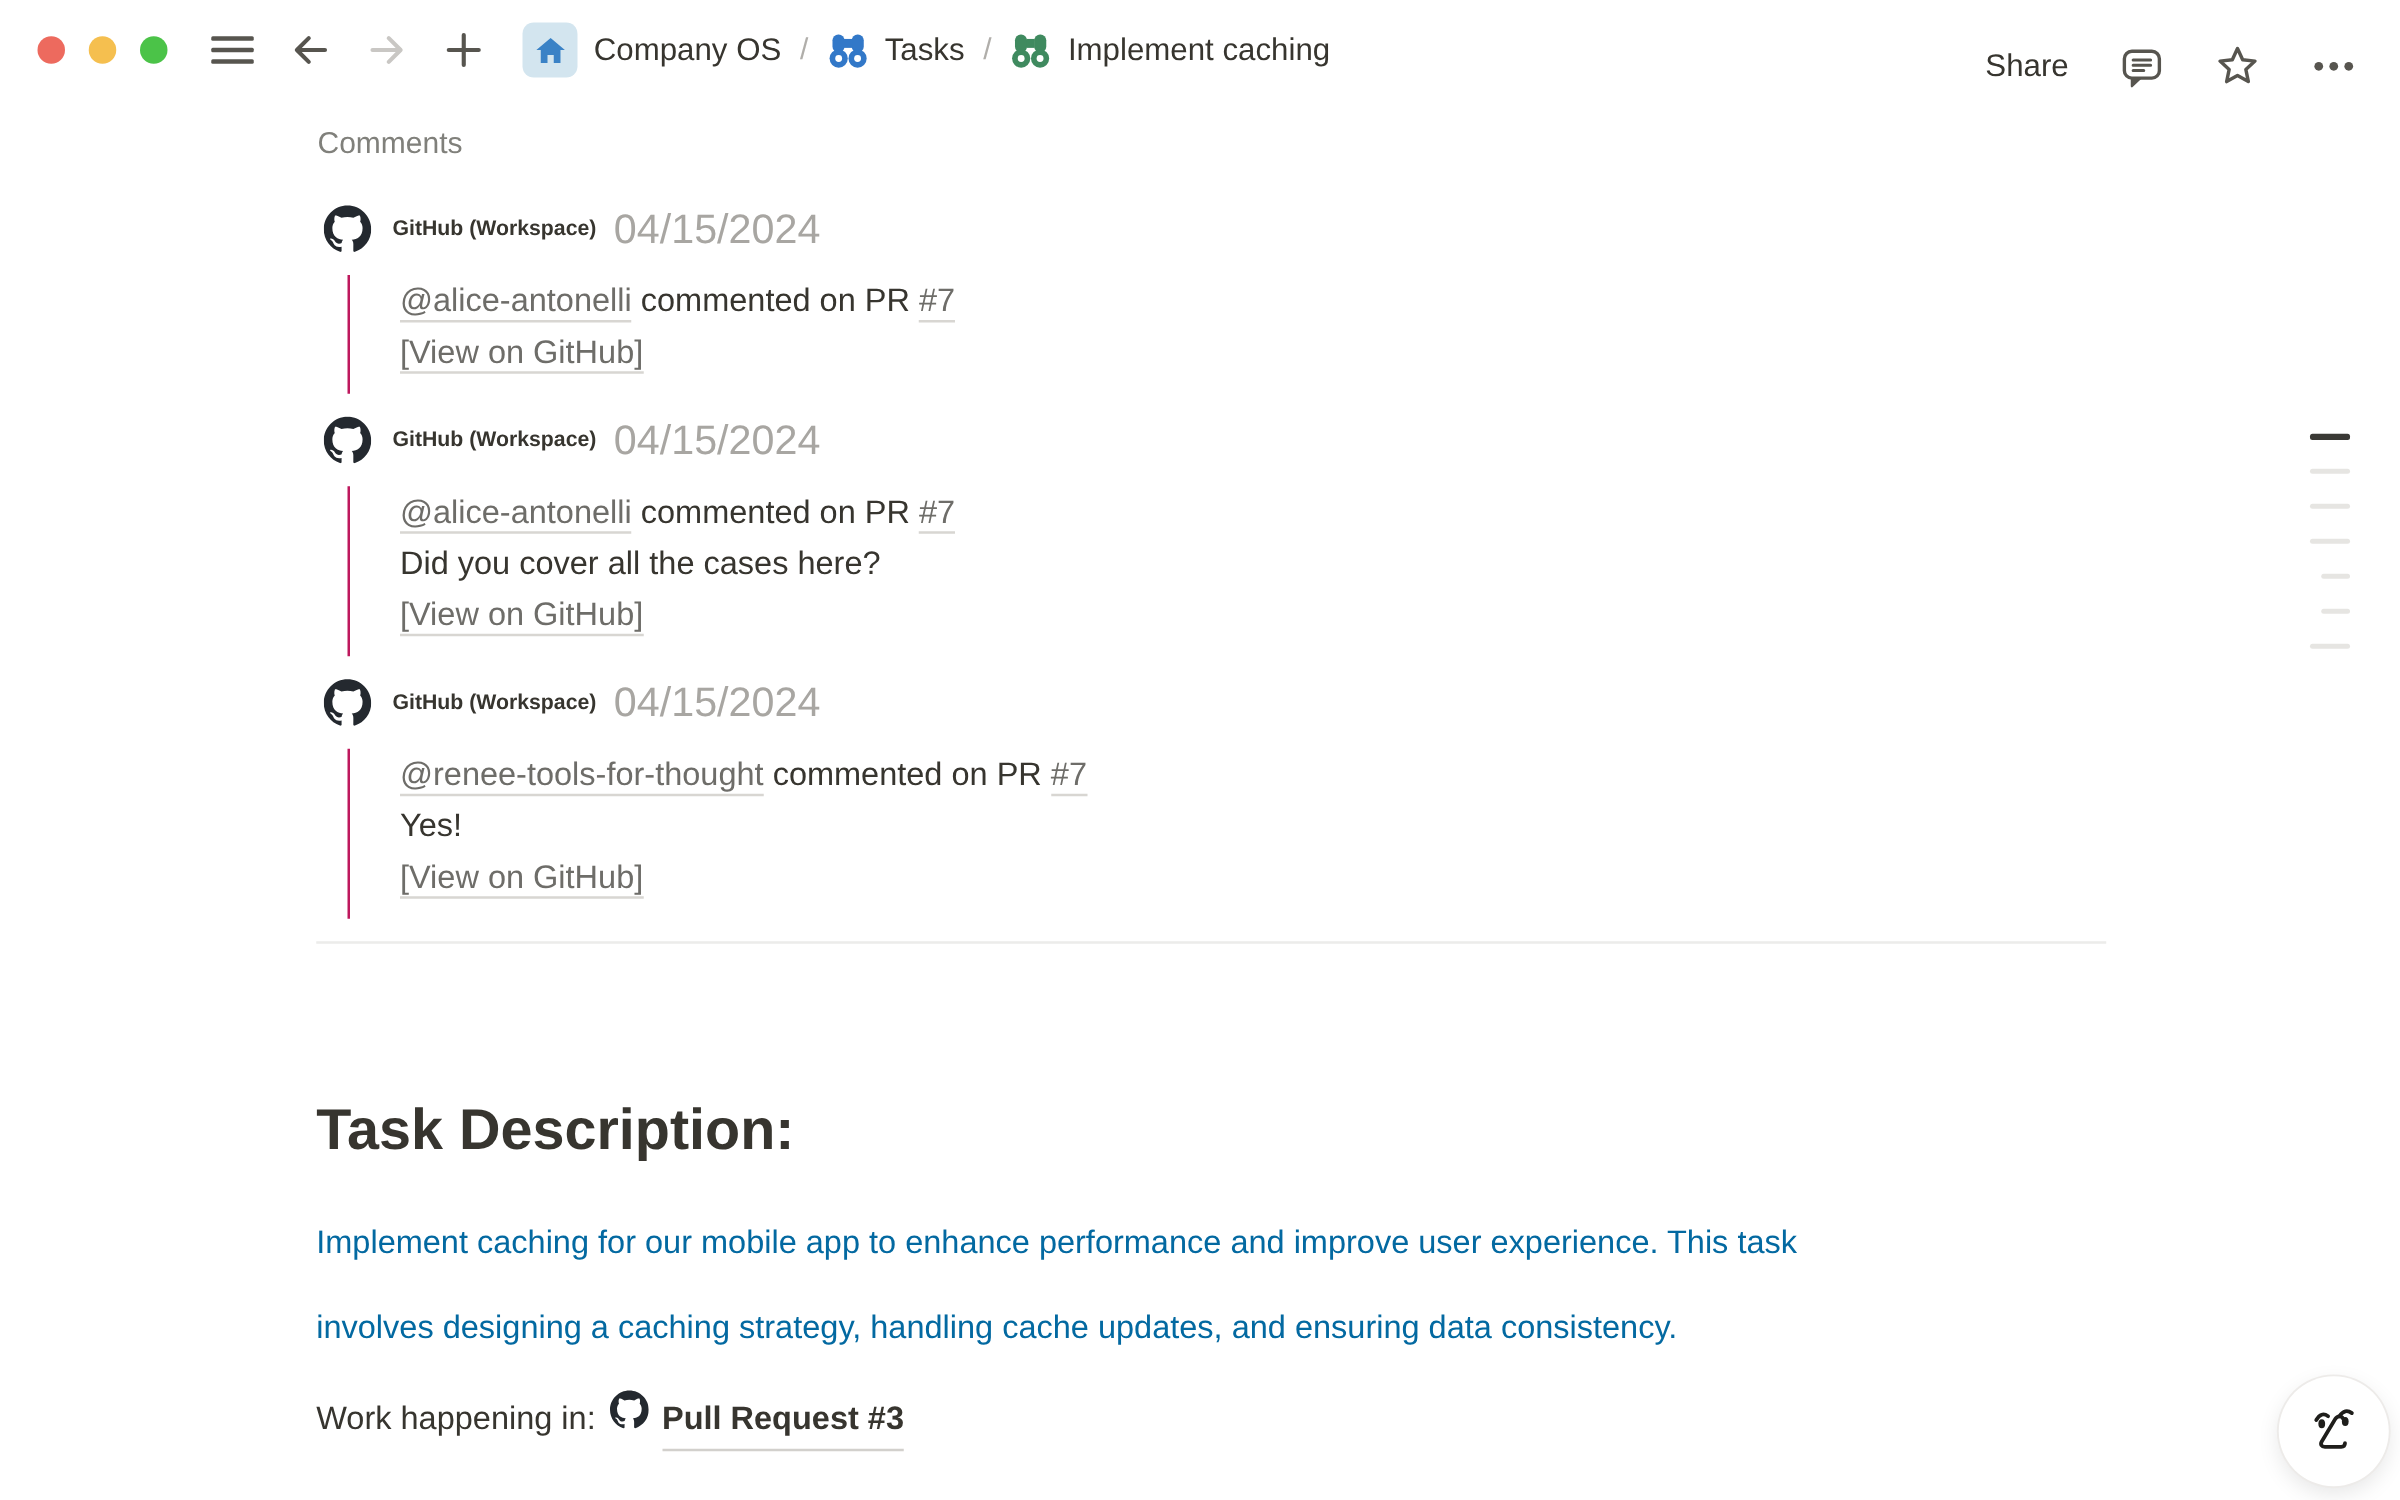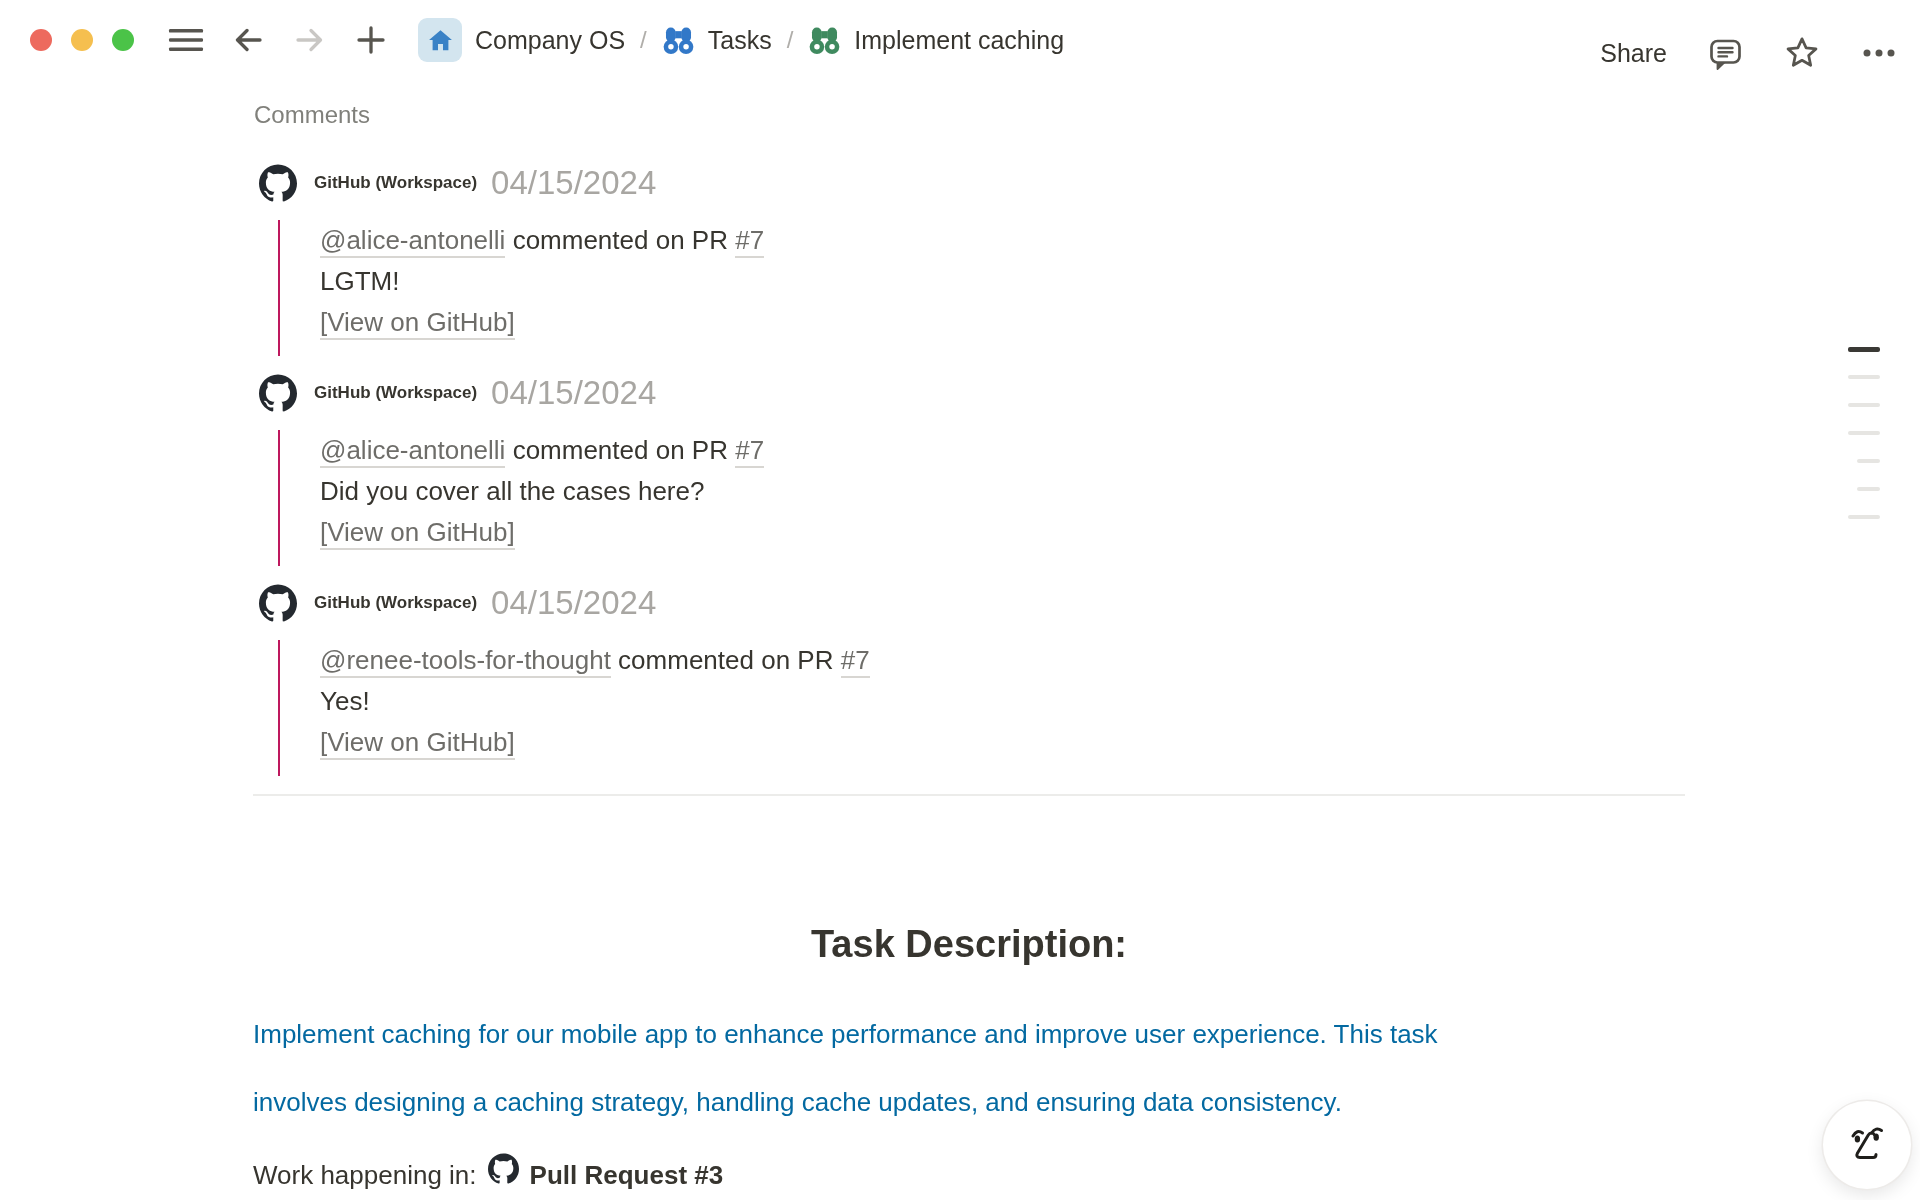--- a/index.html
+++ b/index.html
@@ -4,21 +4,21 @@
 <style>
   html,body{margin:0;padding:0;}
   body{
     width:1920px;height:1200px;position:relative;overflow:hidden;
     background:#ffffff;color:#37352f;
     font-family:"Liberation Sans", sans-serif;
     -webkit-font-smoothing:antialiased;
   }
   
   .topbar{
-    position:absolute;top:0;left:0;right:4px;height:80px;
+    position:absolute;top:0;left:0;right:16px;height:80px;
     display:flex;align-items:center;justify-content:space-between;
     padding:0 18px 0 30px;box-sizing:border-box;background:#fff;z-index:5;
   }
   .tb-left{display:flex;align-items:center;gap:26px;}
   .lights{display:flex;align-items:center;gap:19px;margin-right:8px;}
   .dot{width:22px;height:22px;border-radius:50%;cursor:pointer;}
   .tb-icon{display:flex;align-items:center;justify-content:center;cursor:pointer;}
   .breadcrumb{display:flex;align-items:center;gap:15px;font-size:25px;color:#37352f;margin-left:4px;}
   .crumb{display:flex;align-items:center;gap:13px;cursor:pointer;white-space:nowrap;}
   .chip{width:44px;height:44px;border-radius:9px;background:#d3e5ef;display:flex;align-items:center;justify-content:center;}
@@ -32,21 +32,21 @@
   .avatar{width:38px;height:38px;flex:0 0 auto;}
   .c-author{font-size:17px;font-weight:700;color:#37352f;}
   .c-date{font-size:33px;color:#a8a6a2;margin-left:-3px;}
   .c-body{
     margin:18px 0 18px 25px;border-left:2px solid #be185d;
     padding:0 0 13px 40px;font-size:26px;line-height:41px;color:#37352f;
   }
   .c-line{height:41px;}
   .glink{color:#6e6d69;text-decoration:none;border-bottom:2px solid #d8d6d2;padding-bottom:1px;cursor:pointer;}
   .divider{height:2px;background:#ececea;margin-top:0;}
-  .h2{font-size:38px;line-height:48px;font-weight:700;color:#37352f;margin:124px 0 0 0;text-align:center;}
+  .h2{font-size:46px;line-height:48px;font-weight:700;color:#37352f;margin:124px 0 0 0;}
   .desc{font-size:26px;line-height:68px;margin:32px 0 0 0;max-width:1250px;color:#0369a1;}
   .workline{display:flex;align-items:flex-start;gap:11px;margin-top:15px;font-size:26px;line-height:48px;}
   .worklink{font-weight:700;color:#37352f;text-decoration:none;border-bottom:2.5px solid #d2d0cc;padding-bottom:1px;cursor:pointer;}
   
   .outline{position:absolute;top:347px;right:40px;display:flex;flex-direction:column;align-items:flex-end;z-index:4;}
   .bar{width:32px;height:4px;border-radius:2px;background:#e6e5e2;margin-bottom:24px;cursor:pointer;}
   .bar.dark{background:#3a3935;height:5px;margin-bottom:23px;}
   .bar.short{width:23px;}
   
   .ai-btn{
@@ -172,21 +172,20 @@
         </svg>
       <span class="c-author">GitHub (Workspace)</span>
       <span class="c-date">04/15/2024</span>
     </div>
     <div class="c-body">
       <div class="c-line">
         <span class="glink">@alice-antonelli</span>
         <span>commented on PR</span>
         <span class="glink">#7</span>
       </div>
-      <div class="c-line">LGTM!</div>
       <div class="c-line"><span class="glink">[View on GitHub]</span></div>
     </div>
   </div>
 
   <div class="comment">
     <div class="c-header">
       <svg class="avatar" viewBox="0 0 24 24">
           <use href="#octocat" fill="#24292f"></use>
         </svg>
       <span class="c-author">GitHub (Workspace)</span>

